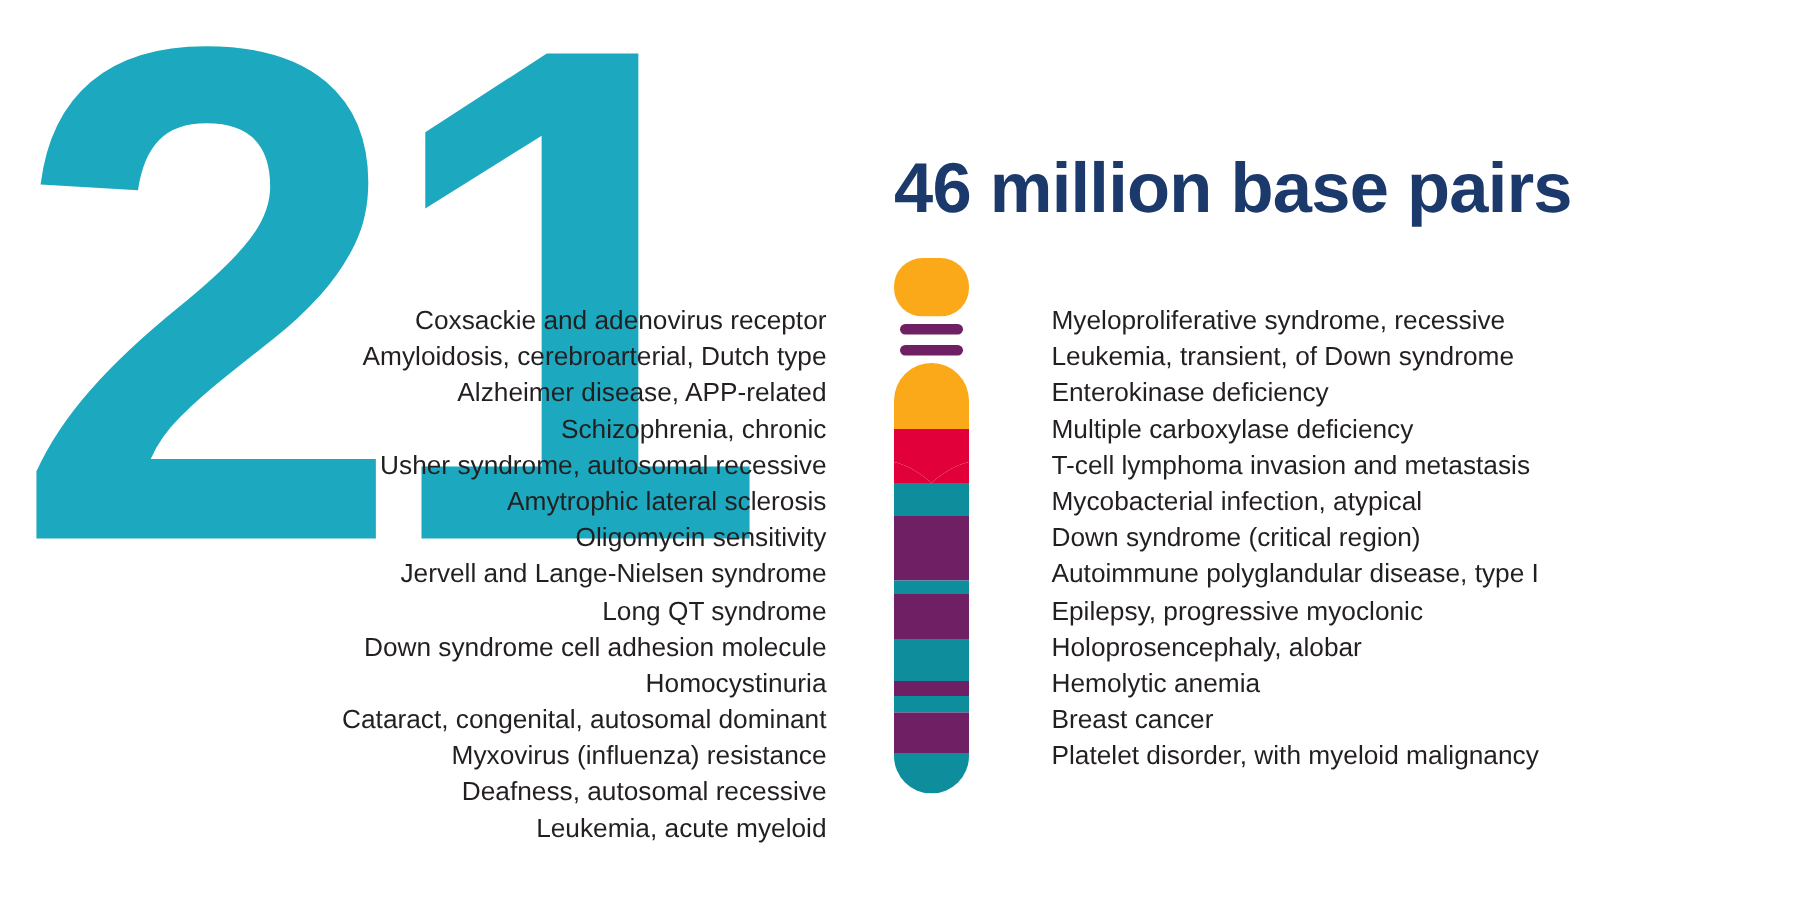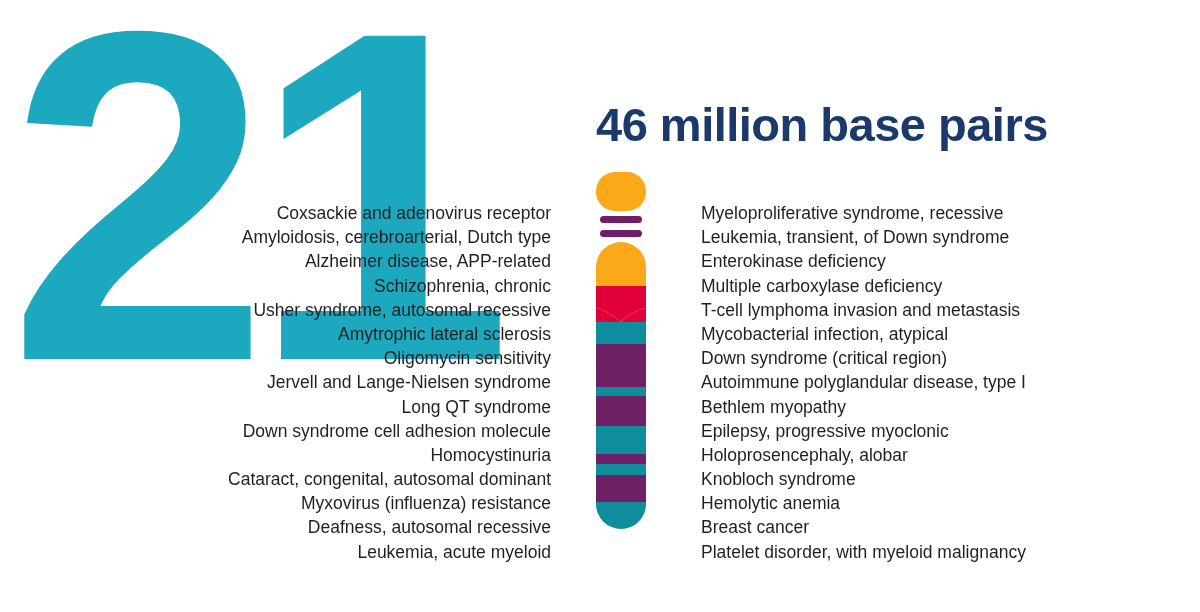--- a/index.html
+++ b/index.html
@@ -119,24 +119,22 @@
 
   <ul id="gene-list-right" class="gene-list">
     <li>Myeloproliferative syndrome, recessive</li>
     <li>Leukemia, transient, of Down syndrome</li>
     <li>Enterokinase deficiency</li>
     <li>Multiple carboxylase deficiency</li>
     <li>T-cell lymphoma invasion and metastasis</li>
     <li>Mycobacterial infection, atypical</li>
     <li>Down syndrome (critical region)</li>
     <li>Autoimmune polyglandular disease, type I</li>
-    <li>Bethlem myopathy</li>
     <li>Epilepsy, progressive myoclonic</li>
     <li>Holoprosencephaly, alobar</li>
-    <li>Knobloch syndrome</li>
     <li>Hemolytic anemia</li>
     <li>Breast cancer</li>
     <li>Platelet disorder, with myeloid malignancy</li>
   </ul>
 
   <div id="chromosome-ideogram">
     <svg width="50" height="358" viewBox="0 0 50 358" xmlns="http://www.w3.org/2000/svg">
       <defs>
 
         <clipPath id="clip-sat">

